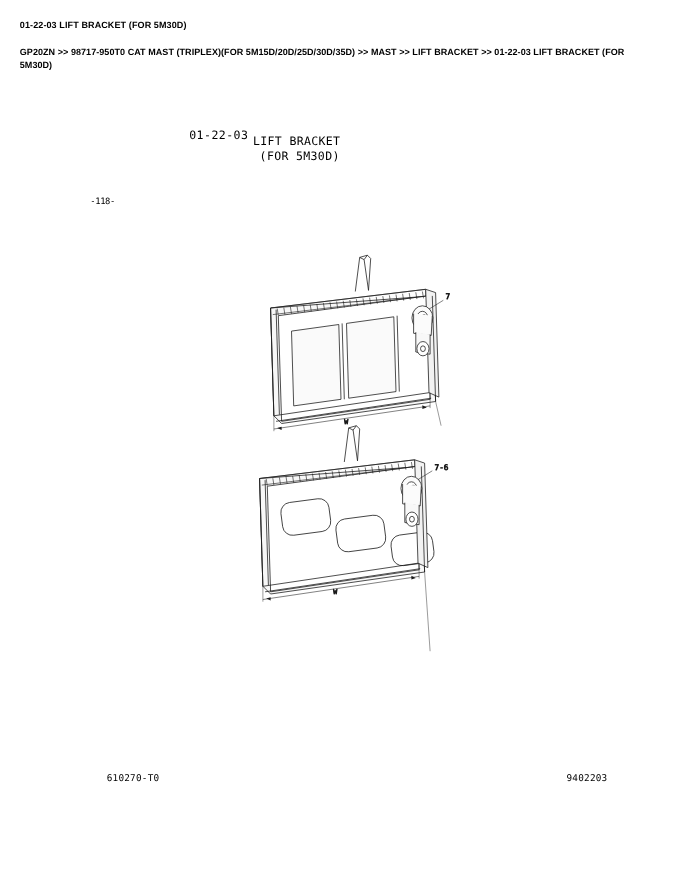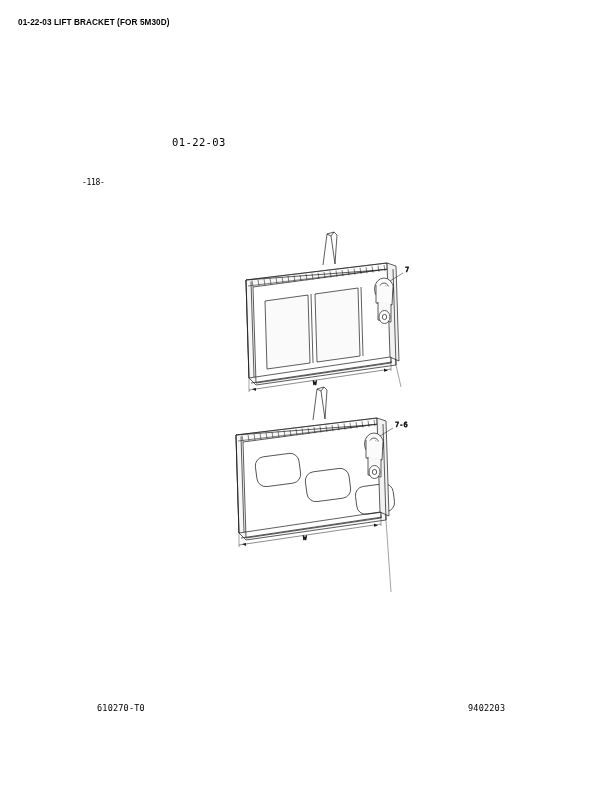--- a/index.html
+++ b/index.html
@@ -51,21 +51,21 @@
     left: 22px;
     top: 44px;
     font-family: "DejaVu Sans Mono", monospace;
     font-size: 8px;
     letter-spacing: -0.3px;
     margin-top: 39px;
   }
   .fig-number {
     position: absolute;
     left: 112px;
-    top: 41px;
+    top: 22px;
     font-family: "DejaVu Sans Mono", monospace;
     font-size: 10.5px;
     letter-spacing: 0.4px;
   }
   .fig-name {
     position: absolute;
     left: 170px;
     top: 28px;
     font-family: "DejaVu Sans Mono", monospace;
     font-size: 10.5px;
@@ -79,21 +79,21 @@
   .footer-left {
     position: absolute;
     left: 97px;
     top: 703px;
     font-family: "DejaVu Sans Mono", monospace;
     font-size: 8.5px;
     letter-spacing: 0.2px;
   }
   .footer-right {
     position: absolute;
-    left: 468px;
+    left: 515px;
     top: 703px;
     font-family: "DejaVu Sans Mono", monospace;
     font-size: 8.5px;
     letter-spacing: 0.2px;
   }
   .svg-wrap {
     position: absolute;
     left: 0;
     top: 0;
     width: 500px;
@@ -110,25 +110,30 @@
     fill: #000;
   }
 </style>
 </head>
 <body>
 
 <div class="page">
 
   <div class="doc-title">01-22-03 LIFT BRACKET (FOR 5M30D)</div>
 
+  <div class="breadcrumb">GP20ZN &gt;&gt; 98717-950T0 CAT MAST  (TRIPLEX)(FOR 5M15D/20D/25D/30D/35D) &gt;&gt; MAST &gt;&gt; LIFT BRACKET &gt;&gt; 01-22-03 LIFT BRACKET (FOR 5M30D)</div>
 
   <div class="drawing-area">
 
     <div class="callout-left">-118-</div>
     <div class="fig-number">01-22-03</div>
+    <div class="fig-name">
+      <span>LIFT BRACKET</span>
+      <span class="line2">(FOR 5M30D)</span>
+    </div>
 
     <div class="svg-wrap">
       <svg width="500" height="600" viewBox="0 0 500 600" xmlns="http://www.w3.org/2000/svg">
         <g fill="none" stroke="#1a1a1a" stroke-width="0.7" stroke-linejoin="round">
 
           <g>
 
             <path d="M186,185 L327,168 L330,262 L189,283 Z" fill="#fdfdfd"></path>
 
             <path d="M186,185 L189,283 L196,290 L336,270 L333,174 Z" fill="#f7f7f7" stroke="#1a1a1a"></path>

